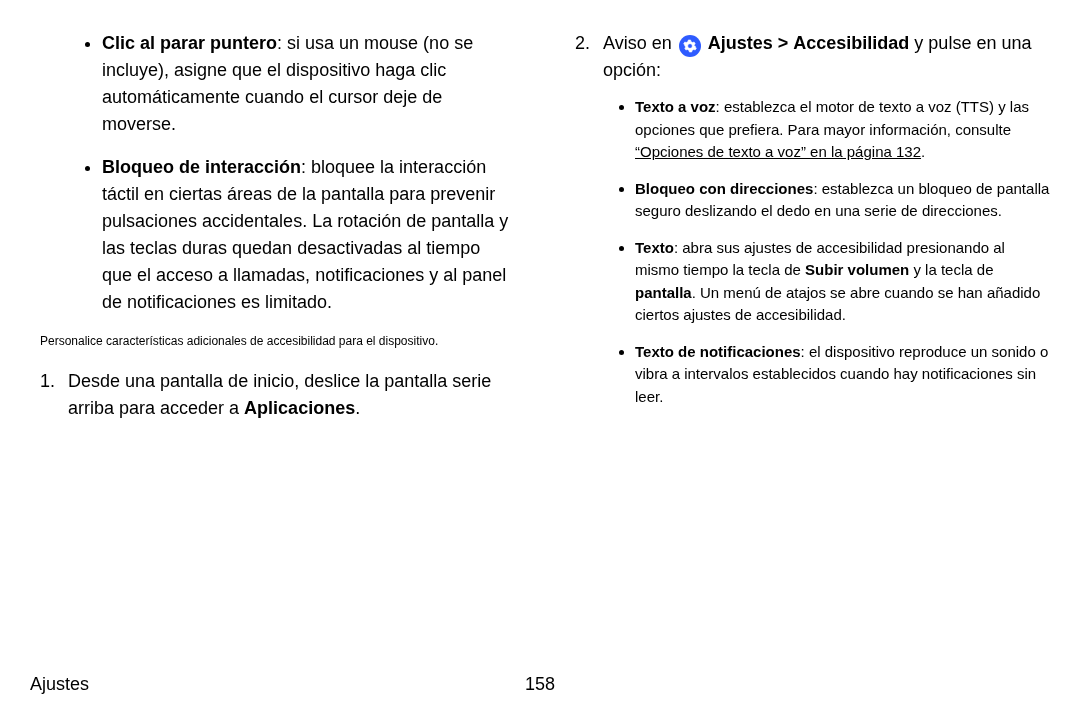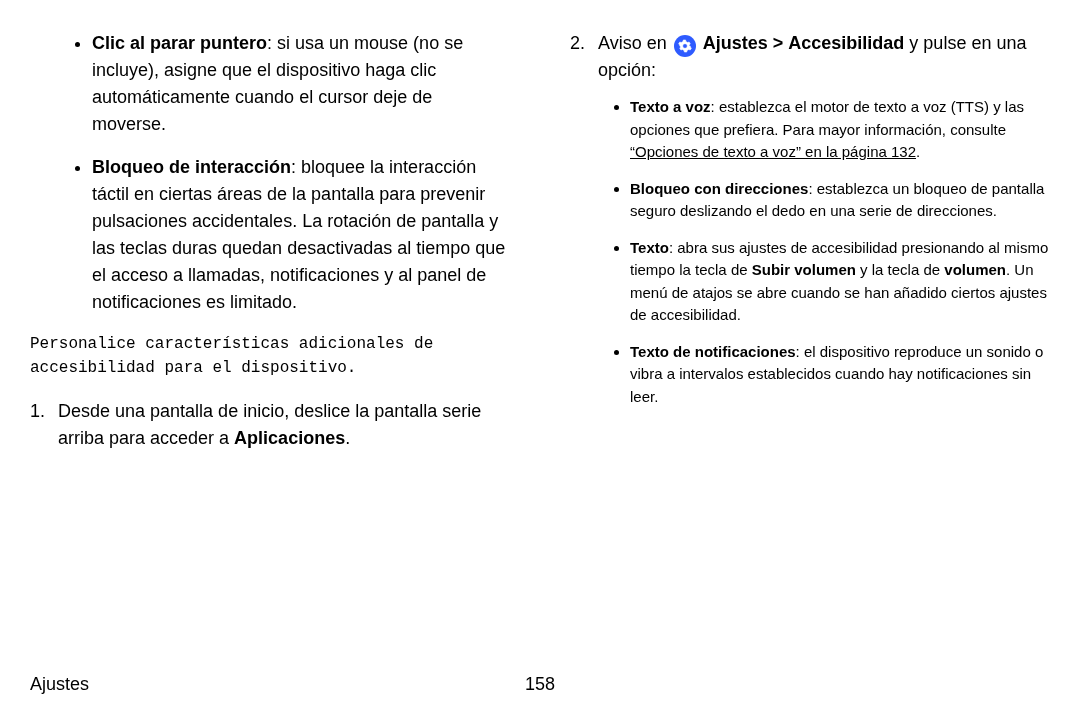--- a/index.html
+++ b/index.html
@@ -8,21 +8,21 @@
     width: 1080px;
     height: 720px;
     background: #fff;
     font-family: "Helvetica Neue", Helvetica, Arial, sans-serif;
     color: #000;
     overflow: hidden;
   }
   .page {
     display: flex;
     flex-direction: row;
-    padding: 30px 30px 0 30px;
+    padding: 30px 30px 0 40px;
     height: 620px;
     box-sizing: border-box;
   }
   .col {
     width: 50%;
     box-sizing: border-box;
   }
   .col-left {
     padding-right: 30px;
   }
@@ -44,25 +44,24 @@
     font-weight: 700;
   }
   h1.section-title {
     font-weight: 800;
     font-size: 40px;
     line-height: 1.05;
     margin: 18px 0 12px 0;
     letter-spacing: -0.5px;
   }
   p.intro {
-    font-size: 16px;
+    font-size: 12px;
     line-height: 1.5;
     margin: 0 0 18px 0;
     max-width: 480px;
-    font-family: Liberation Mono, monospace;
   }
   ol.steps {
     list-style: none;
     margin: 0;
     padding: 0;
     counter-reset: none;
   }
   ol.steps > li {
     font-size: 18px;
     line-height: 1.5;
@@ -164,21 +163,21 @@
         <span class="bold">Accesibilidad</span><span> y pulse en una opción:</span>
 
         <ul class="subbullets">
           <li>
             <span class="term">Texto a voz</span><span>: establezca el motor de texto a voz (TTS) y las opciones que prefiera. Para mayor información, consulte </span><span class="link">“Opciones de texto a voz” en la página 132</span><span>.</span>
           </li>
           <li>
             <span class="term">Bloqueo con direcciones</span><span>: establezca un bloqueo de pantalla seguro deslizando el dedo en una serie de direcciones.</span>
           </li>
           <li>
-            <span class="term">Texto</span><span>: abra sus ajustes de accesibilidad presionando al mismo tiempo la tecla de </span><span class="inlinebold">Subir volumen</span><span> y la tecla de </span><span class="inlinebold">volumen</span><span>. Un menú de atajos se abre cuando se han añadido ciertos ajustes de accesibilidad.</span>
+            <span class="term">Texto</span><span>: abra sus ajustes de accesibilidad presionando al mismo tiempo la tecla de </span><span class="inlinebold">Subir volumen</span><span> y la tecla de </span><span class="inlinebold">pantalla</span><span>. Un menú de atajos se abre cuando se han añadido ciertos ajustes de accesibilidad.</span>
           </li>
           <li>
             <span class="term">Texto de notificaciones</span><span>: el dispositivo reproduce un sonido o vibra a intervalos establecidos cuando hay notificaciones sin leer.</span>
           </li>
         </ul>
       </li>
     </ol>
   </div>
 </div>
 

